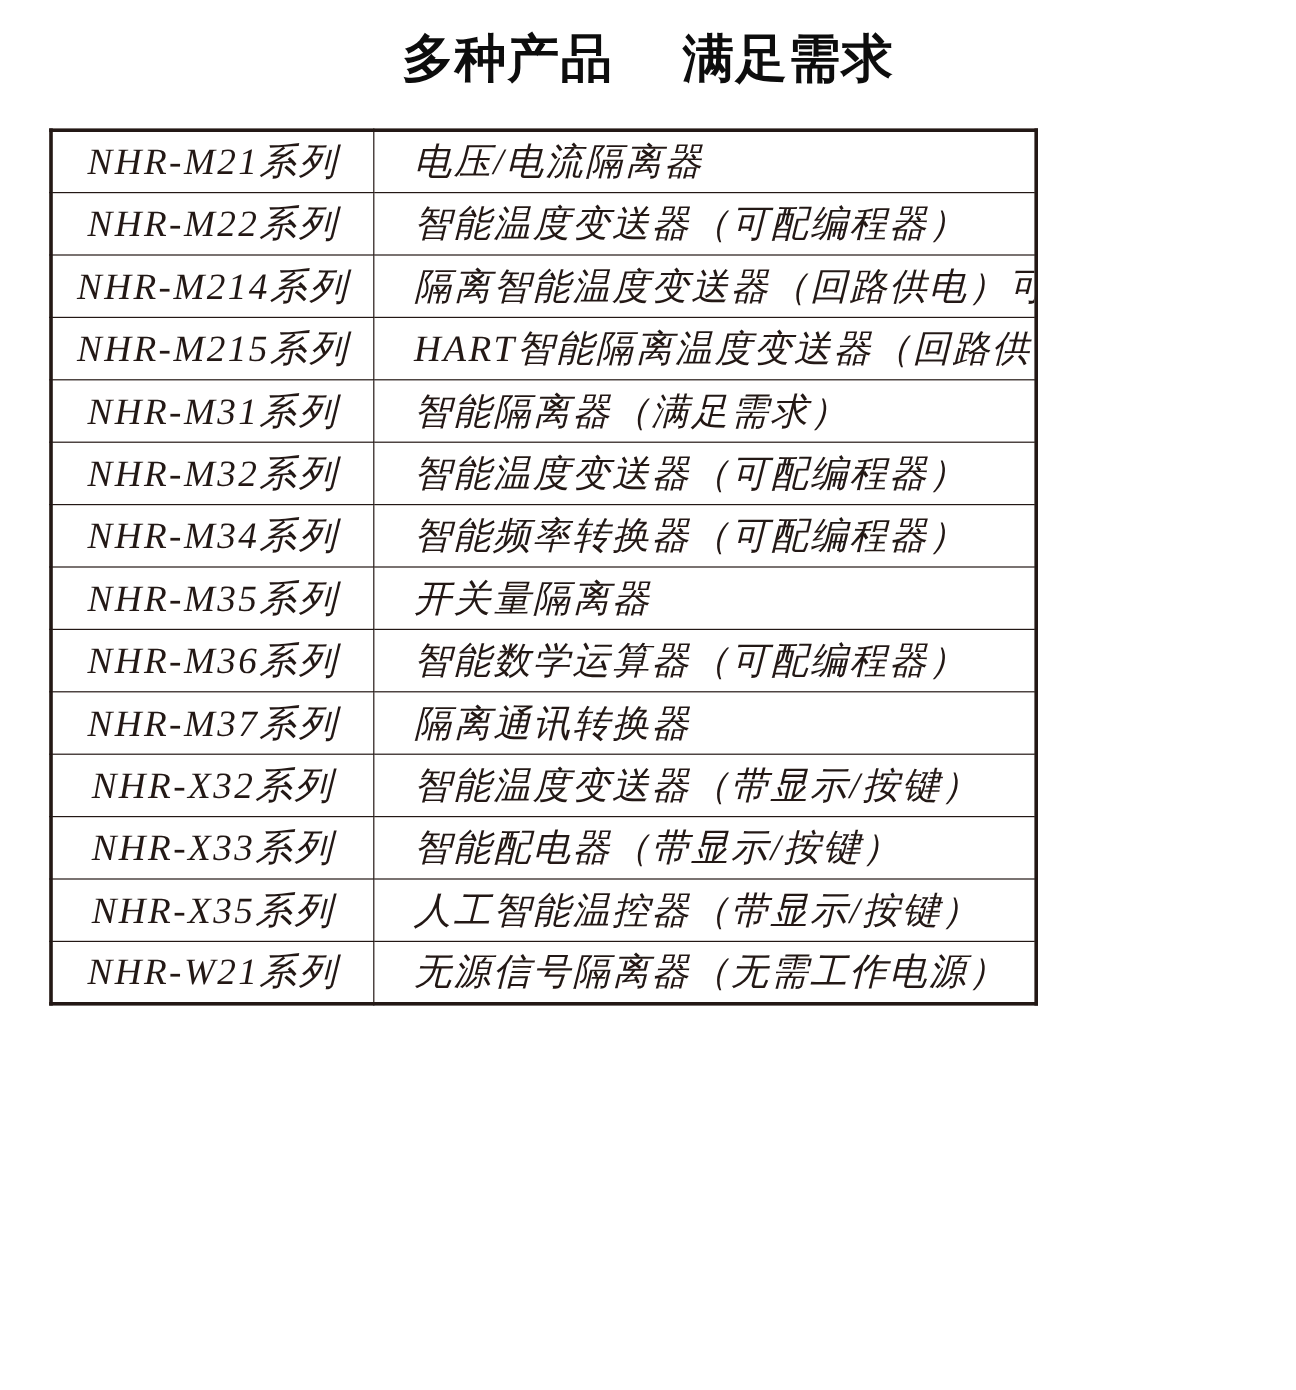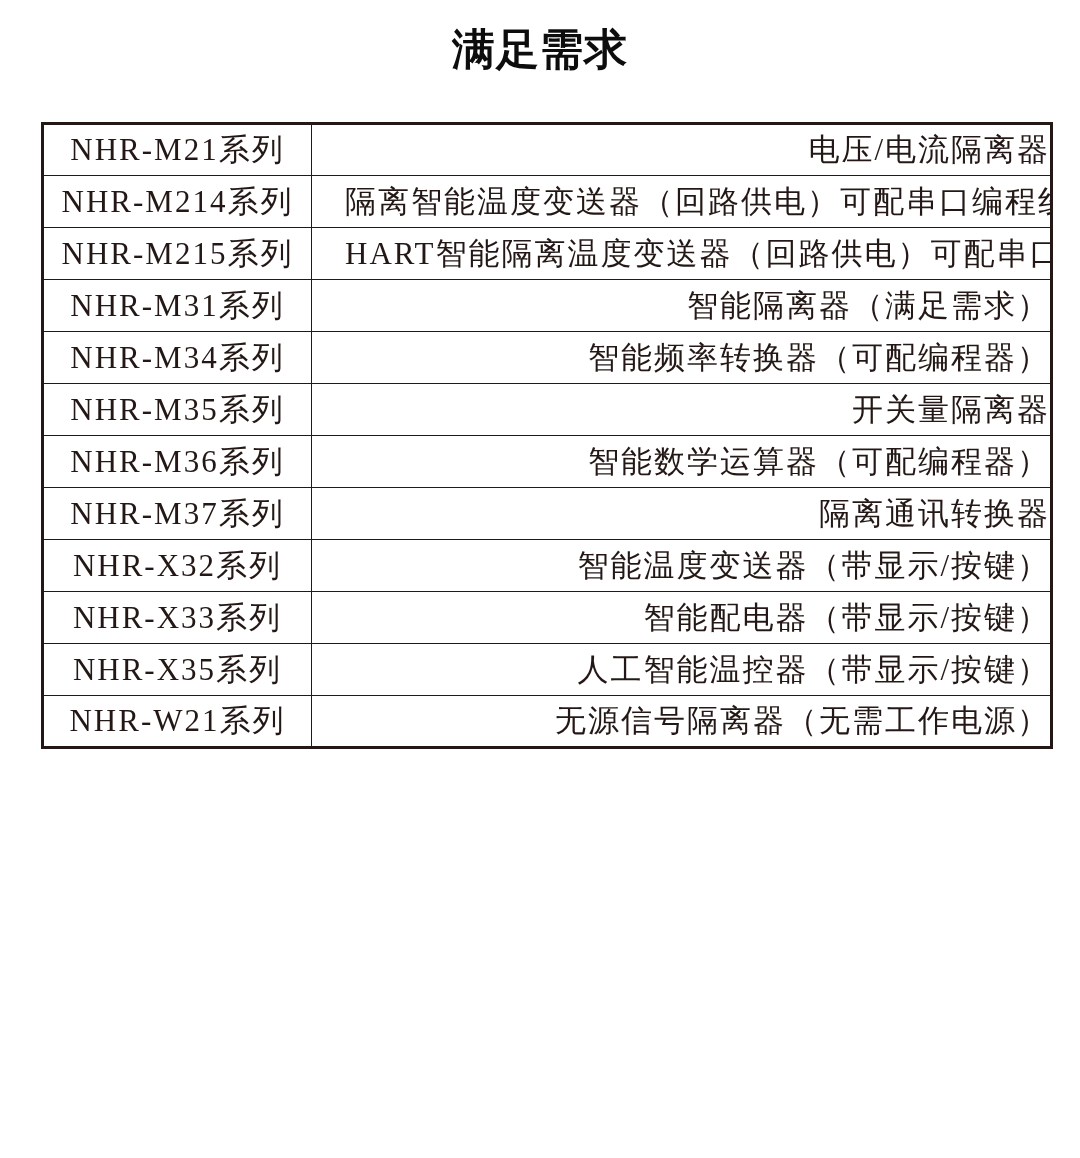--- a/index.html
+++ b/index.html
@@ -23,72 +23,82 @@
     font-family: "Liberation Sans", "DejaVu Sans", sans-serif;
     font-weight: bold;
     font-size: 43px;
     line-height: 50px;
     color: #0d0d0d;
     letter-spacing: 1px;
     white-space: nowrap;
   }
   .product-table {
     position: absolute;
-    top: 122px;
+    top: 107px;
     left: 41px;
-    width: 1012px;
+    width: 824px;
     border-collapse: collapse;
     table-layout: fixed;
     border: 3.5px solid #231815;
+    font-style: italic;
   }
   .product-table tr {
     height: 52px;
   }
   .product-table td {
     border: 1.5px solid #231815;
     color: #231815;
     font-size: 31px;
     letter-spacing: 2px;
     padding: 0;
     white-space: nowrap;
     overflow: hidden;
   }
   td.series-cell {
     width: 269px;
     text-align: center;
   }
   td.desc-cell {
-    text-align: right;
+    text-align: left;
     padding-left: 33px;
   }
 </style>
 </head>
 <body>
 
 <div class="page-title">
+  <span>多种产品</span>
   <span>满足需求</span>
 </div>
 
 <table class="product-table">
   <tbody id="product-rows">
       <tr>
         <td class="series-cell">NHR-M21系列</td>
         <td class="desc-cell">电压/电流隔离器</td>
+      </tr>
+      <tr>
+        <td class="series-cell">NHR-M22系列</td>
+        <td class="desc-cell">智能温度变送器（可配编程器）</td>
       </tr>
       <tr>
         <td class="series-cell">NHR-M214系列</td>
         <td class="desc-cell">隔离智能温度变送器（回路供电）可配串口编程线</td>
       </tr>
       <tr>
         <td class="series-cell">NHR-M215系列</td>
         <td class="desc-cell">HART智能隔离温度变送器（回路供电）可配串口编程线</td>
       </tr>
       <tr>
         <td class="series-cell">NHR-M31系列</td>
         <td class="desc-cell">智能隔离器（满足需求）</td>
+      </tr>
+      <tr>
+        <td class="series-cell">NHR-M32系列</td>
+        <td class="desc-cell">智能温度变送器（可配编程器）</td>
       </tr>
       <tr>
         <td class="series-cell">NHR-M34系列</td>
         <td class="desc-cell">智能频率转换器（可配编程器）</td>
       </tr>
       <tr>
         <td class="series-cell">NHR-M35系列</td>
         <td class="desc-cell">开关量隔离器</td>
       </tr>
       <tr>

